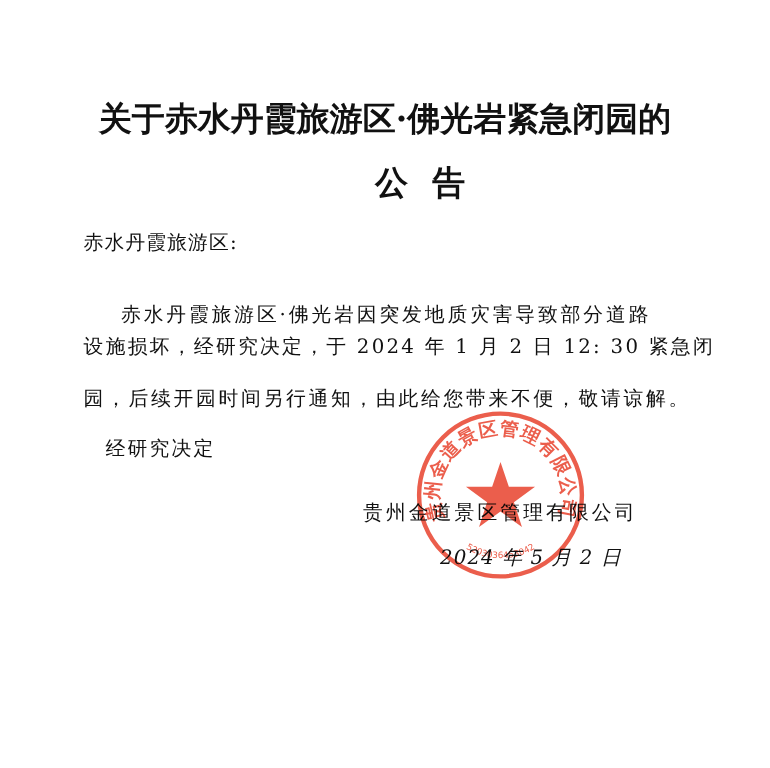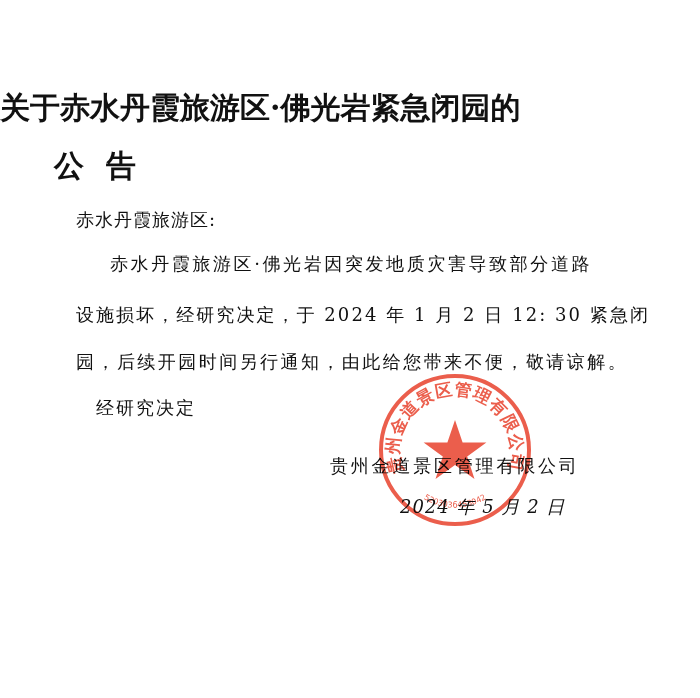--- a/index.html
+++ b/index.html
@@ -1,22 +1,22 @@
 <!DOCTYPE html>
 <html><head>
 <meta charset="utf-8">
 <style>
   html,body{margin:0;padding:0;background:#fff;}
   body{width:700px;height:698px;position:relative;overflow:hidden;font-family:"DejaVu Serif","Liberation Serif",serif;color:#111;}
-  .title{position:absolute;left:0;width:700px;text-align:left;font-weight:bold;font-size:30px;letter-spacing:0px;font-family:"DejaVu Serif",serif;}
+  .title{position:absolute;left:0;width:700px;text-align:center;font-weight:bold;font-size:30px;letter-spacing:0px;font-family:"DejaVu Serif",serif;}
   .t1{top:88px;}
   .t2{top:146px;letter-spacing:22px;padding-left:22px;box-sizing:border-box;margin-left:32px;}
   .line{position:absolute;font-size:18px;white-space:nowrap;letter-spacing:2.2px;}
   .salute{left:76px;top:208px;letter-spacing:1px;}
-  .p1{left:110px;top:252px;letter-spacing:2.6px;text-align:center;}
+  .p1{left:110px;top:274px;letter-spacing:2.6px;text-align:center;}
   .p2{left:76px;top:303px;letter-spacing:2.05px;}
   .p3{left:76px;top:350px;letter-spacing:2.45px;}
   .closing{left:96px;top:396px;letter-spacing:2px;}
   .company{left:330px;top:454px;letter-spacing:2.8px;}
   .date{left:400px;top:495px;letter-spacing:1px;font-style:italic;}
   .stamp{position:absolute;left:377px;top:372px;width:156px;height:156px;opacity:0.85;mix-blend-mode:multiply;}
 </style>
 </head>
 <body>
 

